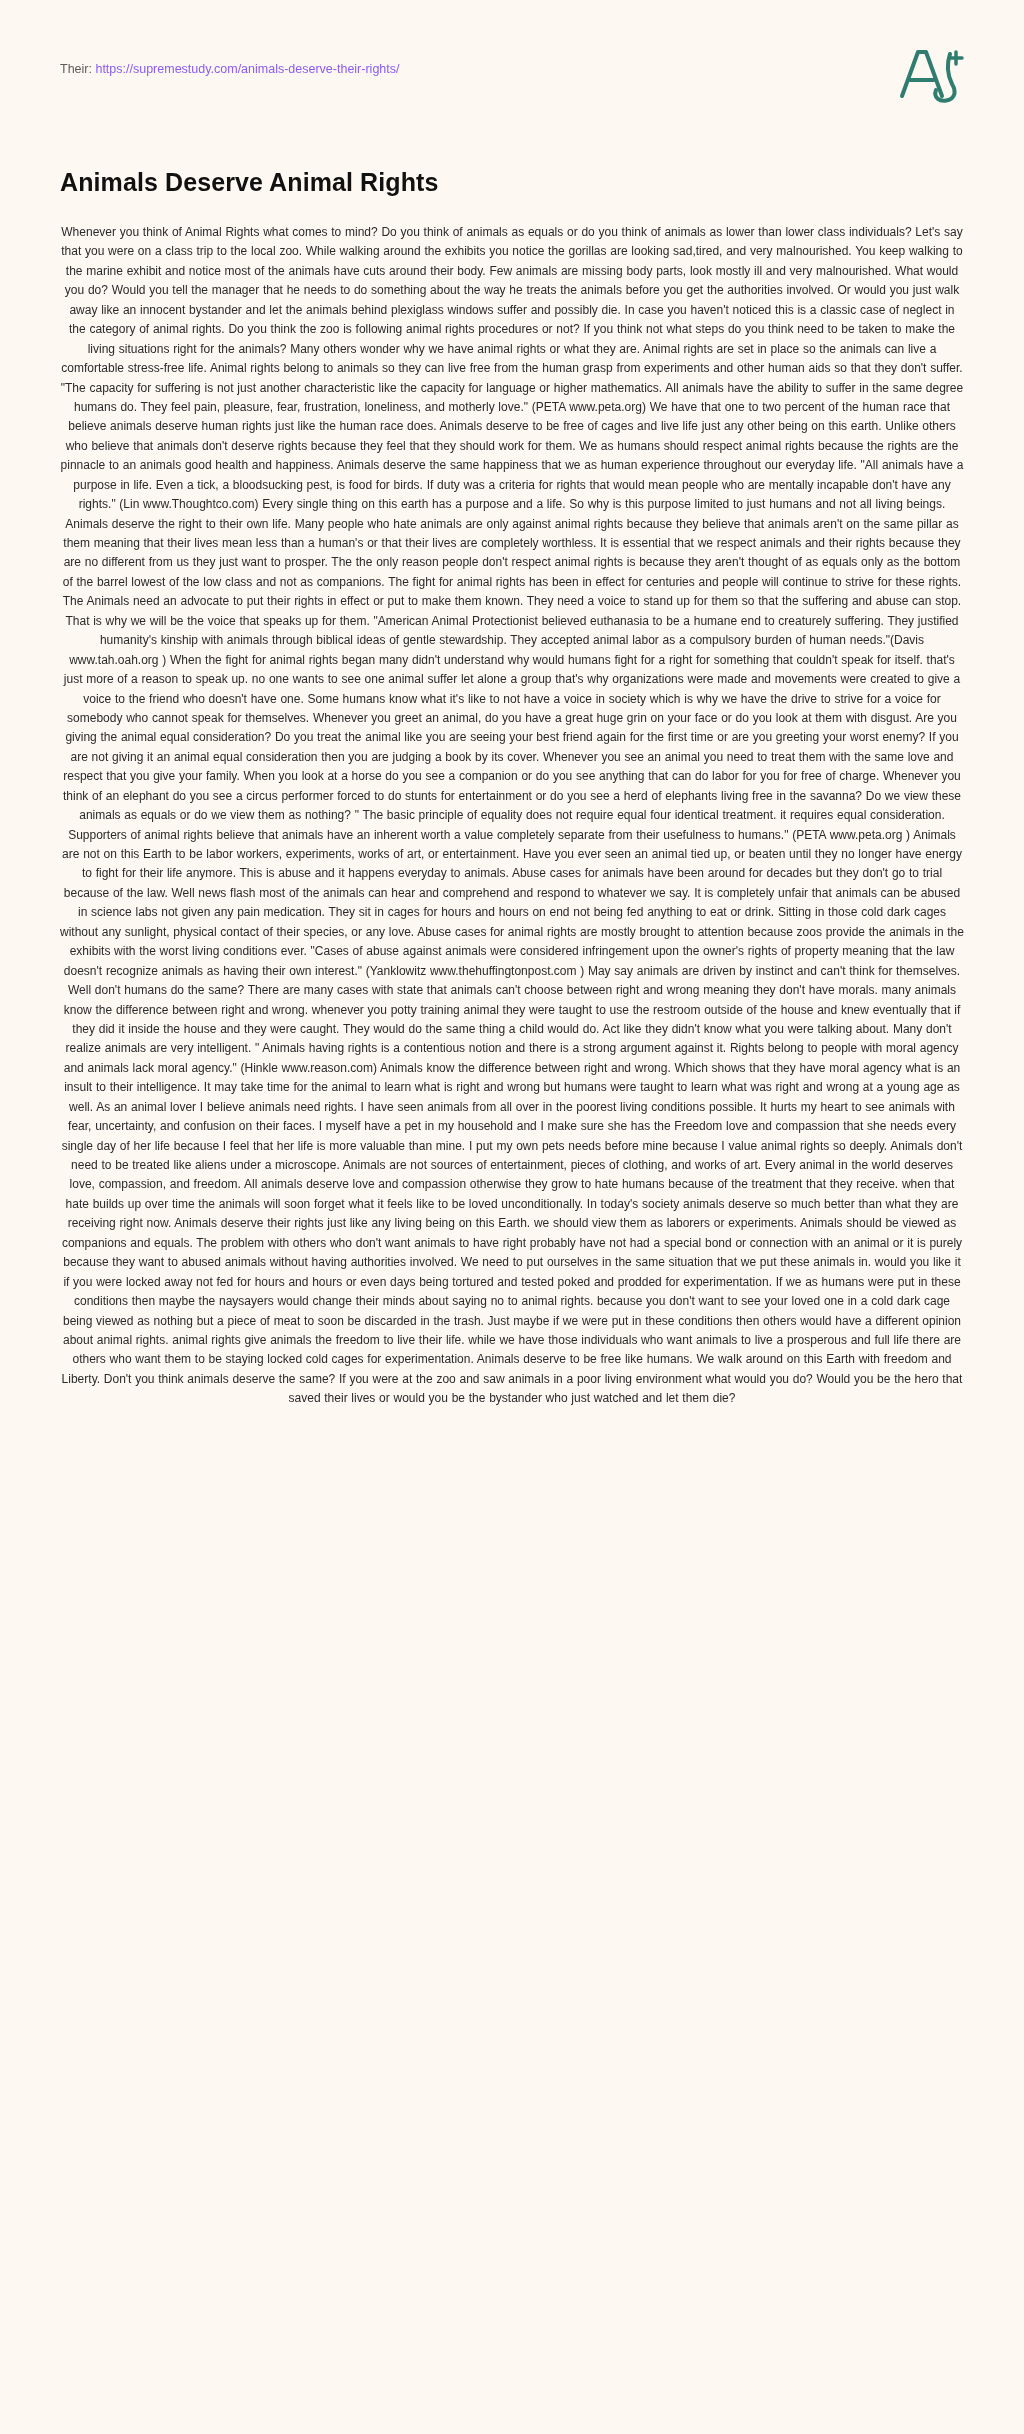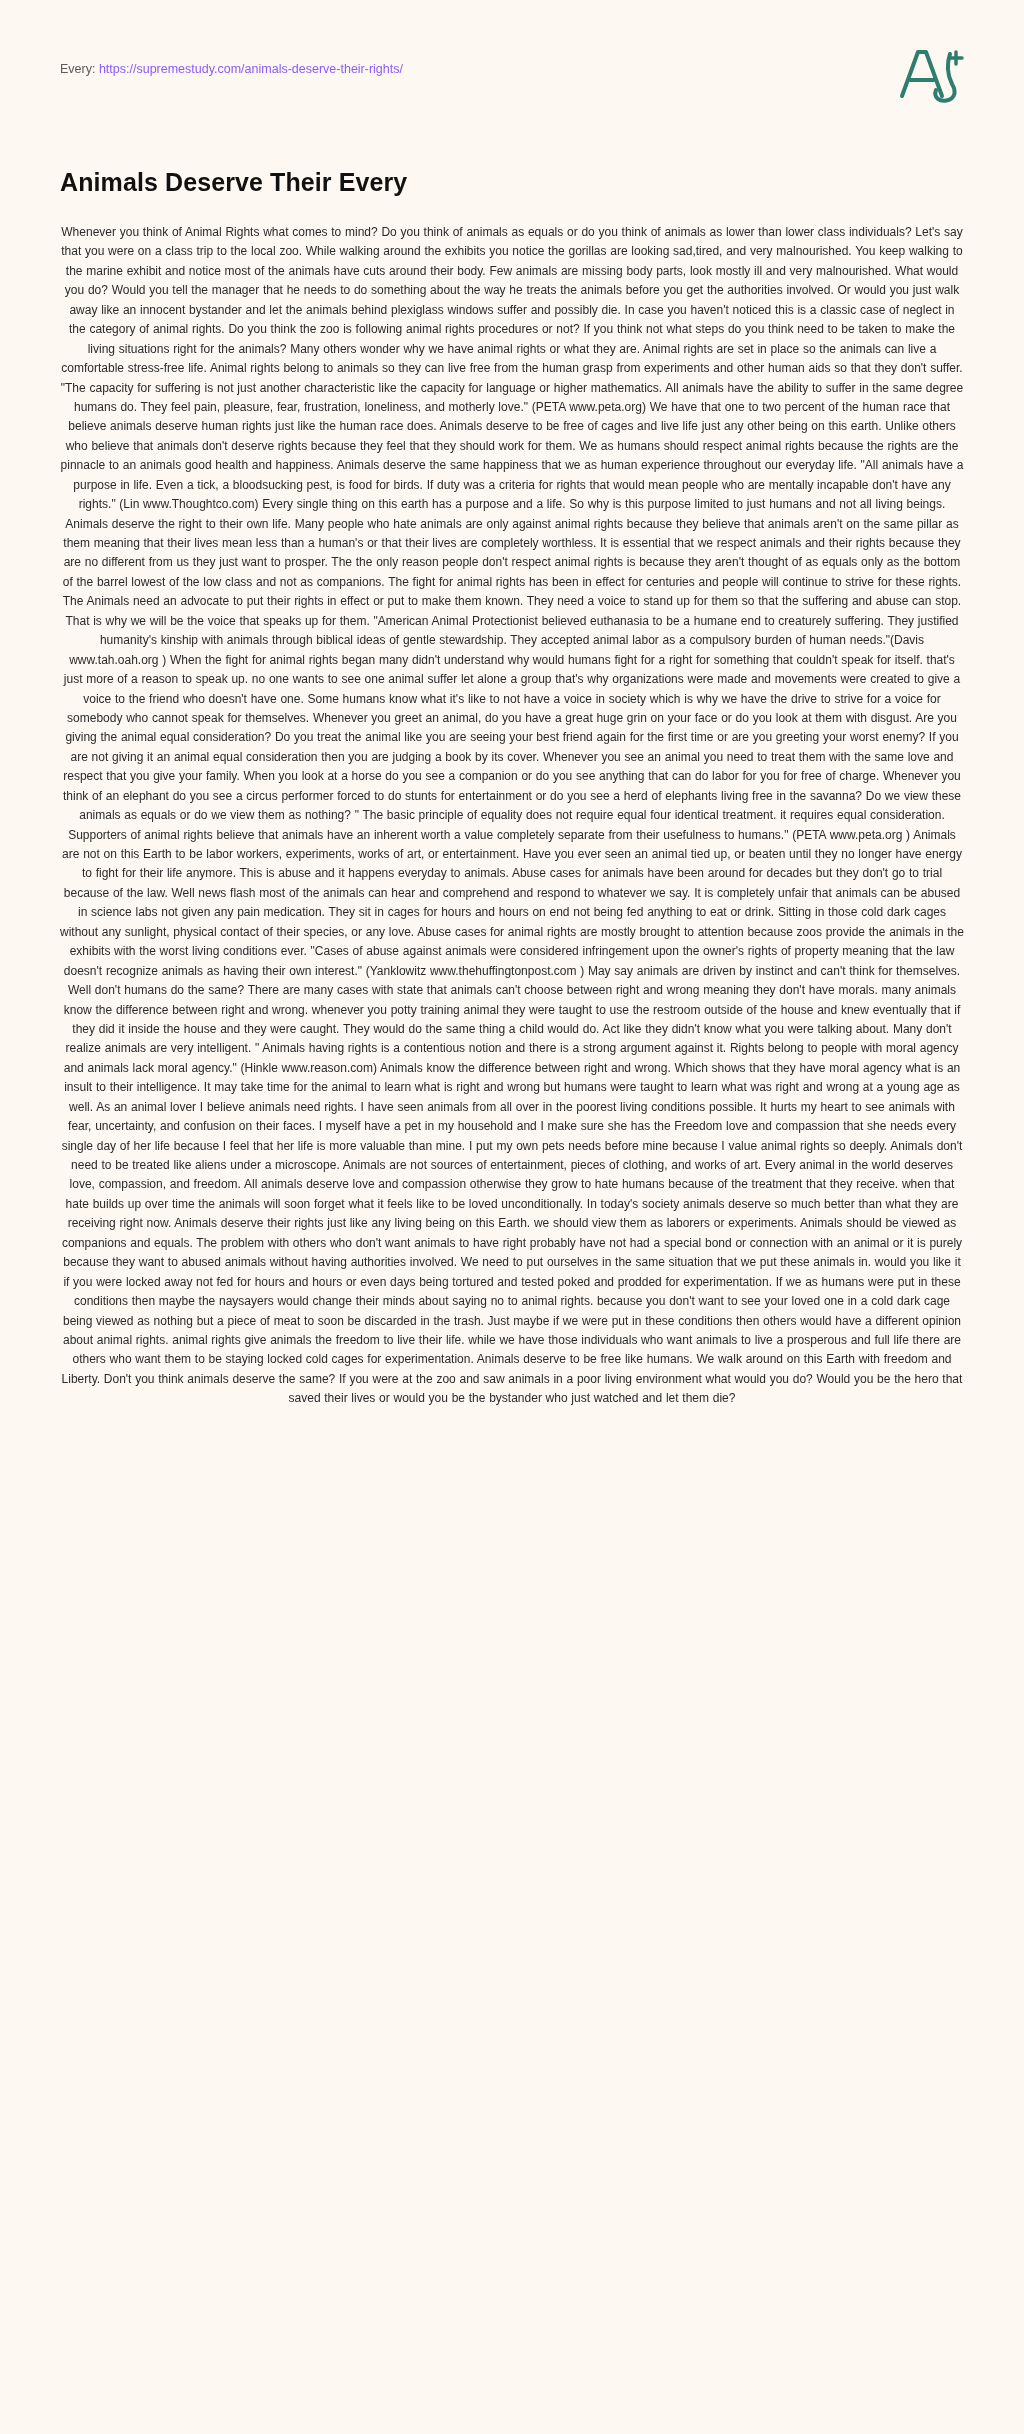--- a/index.html
+++ b/index.html
@@ -75,31 +75,31 @@
     word-spacing: 0.4px;
   }
 </style>
 </head>
 <body>
 
 <div class="page">
 
   <div class="header">
     <div class="source-line">
-      <span class="source-label">Every:</span>
+      <span class="source-label">Their:</span>
       <a class="source-url" href="#">https://supremestudy.com/animals-deserve-their-rights/</a>
     </div>
     <div class="logo">
       <svg width="74" height="74" viewBox="0 0 74 74" aria-hidden="true">
         <path d="M10 58 L26 14 L34 14 L50 58" fill="none" stroke="#2e7d6e" stroke-width="4" stroke-linecap="round" stroke-linejoin="round"></path>
         <path d="M18 42 L42 42" fill="none" stroke="#2e7d6e" stroke-width="4" stroke-linecap="round"></path>
         <path d="M44 52 C38 68, 72 66, 60 46 C56 38, 54 28, 58 16" fill="none" stroke="#2e7d6e" stroke-width="4" stroke-linecap="round" stroke-linejoin="round"></path>
         <path d="M58 20 L70 20 M64 14 L64 26" fill="none" stroke="#2e7d6e" stroke-width="3.5" stroke-linecap="round"></path>
       </svg>
     </div>
   </div>
 
   <div class="content">
-    <h1 class="title">Animals Deserve Their Every</h1>
+    <h1 class="title">Animals Deserve Animal Rights</h1>
     <p class="body-text">Whenever you think of Animal Rights what comes to mind? Do you think of animals as equals or do you think of animals as lower than lower class individuals? Let's say that you were on a class trip to the local zoo. While walking around the exhibits you notice the gorillas are looking sad,tired, and very malnourished. You keep walking to the marine exhibit and notice most of the animals have cuts around their body. Few animals are missing body parts, look mostly ill and very malnourished. What would you do? Would you tell the manager that he needs to do something about the way he treats the animals before you get the authorities involved. Or would you just walk away like an innocent bystander and let the animals behind plexiglass windows suffer and possibly die. In case you haven't noticed this is a classic case of neglect in the category of animal rights. Do you think the zoo is following animal rights procedures or not? If you think not what steps do you think need to be taken to make the living situations right for the animals? Many others wonder why we have animal rights or what they are. Animal rights are set in place so the animals can live a comfortable stress-free life. Animal rights belong to animals so they can live free from the human grasp from experiments and other human aids so that they don't suffer. "The capacity for suffering is not just another characteristic like the capacity for language or higher mathematics. All animals have the ability to suffer in the same degree humans do. They feel pain, pleasure, fear, frustration, loneliness, and motherly love." (PETA www.peta.org) We have that one to two percent of the human race that believe animals deserve human rights just like the human race does. Animals deserve to be free of cages and live life just any other being on this earth. Unlike others who believe that animals don't deserve rights because they feel that they should work for them. We as humans should respect animal rights because the rights are the pinnacle to an animals good health and happiness. Animals deserve the same happiness that we as human experience throughout our everyday life. "All animals have a purpose in life. Even a tick, a bloodsucking pest, is food for birds. If duty was a criteria for rights that would mean people who are mentally incapable don't have any rights." (Lin www.Thoughtco.com) Every single thing on this earth has a purpose and a life. So why is this purpose limited to just humans and not all living beings. Animals deserve the right to their own life. Many people who hate animals are only against animal rights because they believe that animals aren't on the same pillar as them meaning that their lives mean less than a human's or that their lives are completely worthless. It is essential that we respect animals and their rights because they are no different from us they just want to prosper. The the only reason people don't respect animal rights is because they aren't thought of as equals only as the bottom of the barrel lowest of the low class and not as companions. The fight for animal rights has been in effect for centuries and people will continue to strive for these rights. The Animals need an advocate to put their rights in effect or put to make them known. They need a voice to stand up for them so that the suffering and abuse can stop. That is why we will be the voice that speaks up for them. "American Animal Protectionist believed euthanasia to be a humane end to creaturely suffering. They justified humanity's kinship with animals through biblical ideas of gentle stewardship. They accepted animal labor as a compulsory burden of human needs."(Davis www.tah.oah.org ) When the fight for animal rights began many didn't understand why would humans fight for a right for something that couldn't speak for itself. that's just more of a reason to speak up. no one wants to see one animal suffer let alone a group that's why organizations were made and movements were created to give a voice to the friend who doesn't have one. Some humans know what it's like to not have a voice in society which is why we have the drive to strive for a voice for somebody who cannot speak for themselves. Whenever you greet an animal, do you have a great huge grin on your face or do you look at them with disgust. Are you giving the animal equal consideration? Do you treat the animal like you are seeing your best friend again for the first time or are you greeting your worst enemy? If you are not giving it an animal equal consideration then you are judging a book by its cover. Whenever you see an animal you need to treat them with the same love and respect that you give your family. When you look at a horse do you see a companion or do you see anything that can do labor for you for free of charge. Whenever you think of an elephant do you see a circus performer forced to do stunts for entertainment or do you see a herd of elephants living free in the savanna? Do we view these animals as equals or do we view them as nothing? " The basic principle of equality does not require equal four identical treatment. it requires equal consideration. Supporters of animal rights believe that animals have an inherent worth a value completely separate from their usefulness to humans." (PETA www.peta.org ) Animals are not on this Earth to be labor workers, experiments, works of art, or entertainment. Have you ever seen an animal tied up, or beaten until they no longer have energy to fight for their life anymore. This is abuse and it happens everyday to animals. Abuse cases for animals have been around for decades but they don't go to trial because of the law. Well news flash most of the animals can hear and comprehend and respond to whatever we say. It is completely unfair that animals can be abused in science labs not given any pain medication. They sit in cages for hours and hours on end not being fed anything to eat or drink. Sitting in those cold dark cages without any sunlight, physical contact of their species, or any love. Abuse cases for animal rights are mostly brought to attention because zoos provide the animals in the exhibits with the worst living conditions ever. "Cases of abuse against animals were considered infringement upon the owner's rights of property meaning that the law doesn't recognize animals as having their own interest." (Yanklowitz www.thehuffingtonpost.com ) May say animals are driven by instinct and can't think for themselves. Well don't humans do the same? There are many cases with state that animals can't choose between right and wrong meaning they don't have morals. many animals know the difference between right and wrong. whenever you potty training animal they were taught to use the restroom outside of the house and knew eventually that if they did it inside the house and they were caught. They would do the same thing a child would do. Act like they didn't know what you were talking about. Many don't realize animals are very intelligent. " Animals having rights is a contentious notion and there is a strong argument against it. Rights belong to people with moral agency and animals lack moral agency." (Hinkle www.reason.com) Animals know the difference between right and wrong. Which shows that they have moral agency what is an insult to their intelligence. It may take time for the animal to learn what is right and wrong but humans were taught to learn what was right and wrong at a young age as well. As an animal lover I believe animals need rights. I have seen animals from all over in the poorest living conditions possible. It hurts my heart to see animals with fear, uncertainty, and confusion on their faces. I myself have a pet in my household and I make sure she has the Freedom love and compassion that she needs every single day of her life because I feel that her life is more valuable than mine. I put my own pets needs before mine because I value animal rights so deeply. Animals don't need to be treated like aliens under a microscope. Animals are not sources of entertainment, pieces of clothing, and works of art. Every animal in the world deserves love, compassion, and freedom. All animals deserve love and compassion otherwise they grow to hate humans because of the treatment that they receive. when that hate builds up over time the animals will soon forget what it feels like to be loved unconditionally. In today's society animals deserve so much better than what they are receiving right now. Animals deserve their rights just like any living being on this Earth. we should view them as laborers or experiments. Animals should be viewed as companions and equals. The problem with others who don't want animals to have right probably have not had a special bond or connection with an animal or it is purely because they want to abused animals without having authorities involved. We need to put ourselves in the same situation that we put these animals in. would you like it if you were locked away not fed for hours and hours or even days being tortured and tested poked and prodded for experimentation. If we as humans were put in these conditions then maybe the naysayers would change their minds about saying no to animal rights. because you don't want to see your loved one in a cold dark cage being viewed as nothing but a piece of meat to soon be discarded in the trash. Just maybe if we were put in these conditions then others would have a different opinion about animal rights. animal rights give animals the freedom to live their life. while we have those individuals who want animals to live a prosperous and full life there are others who want them to be staying locked cold cages for experimentation. Animals deserve to be free like humans. We walk around on this Earth with freedom and Liberty. Don't you think animals deserve the same? If you were at the zoo and saw animals in a poor living environment what would you do? Would you be the hero that saved their lives or would you be the bystander who just watched and let them die?</p>
   </div>
 
 </div>
 
 </body></html>

